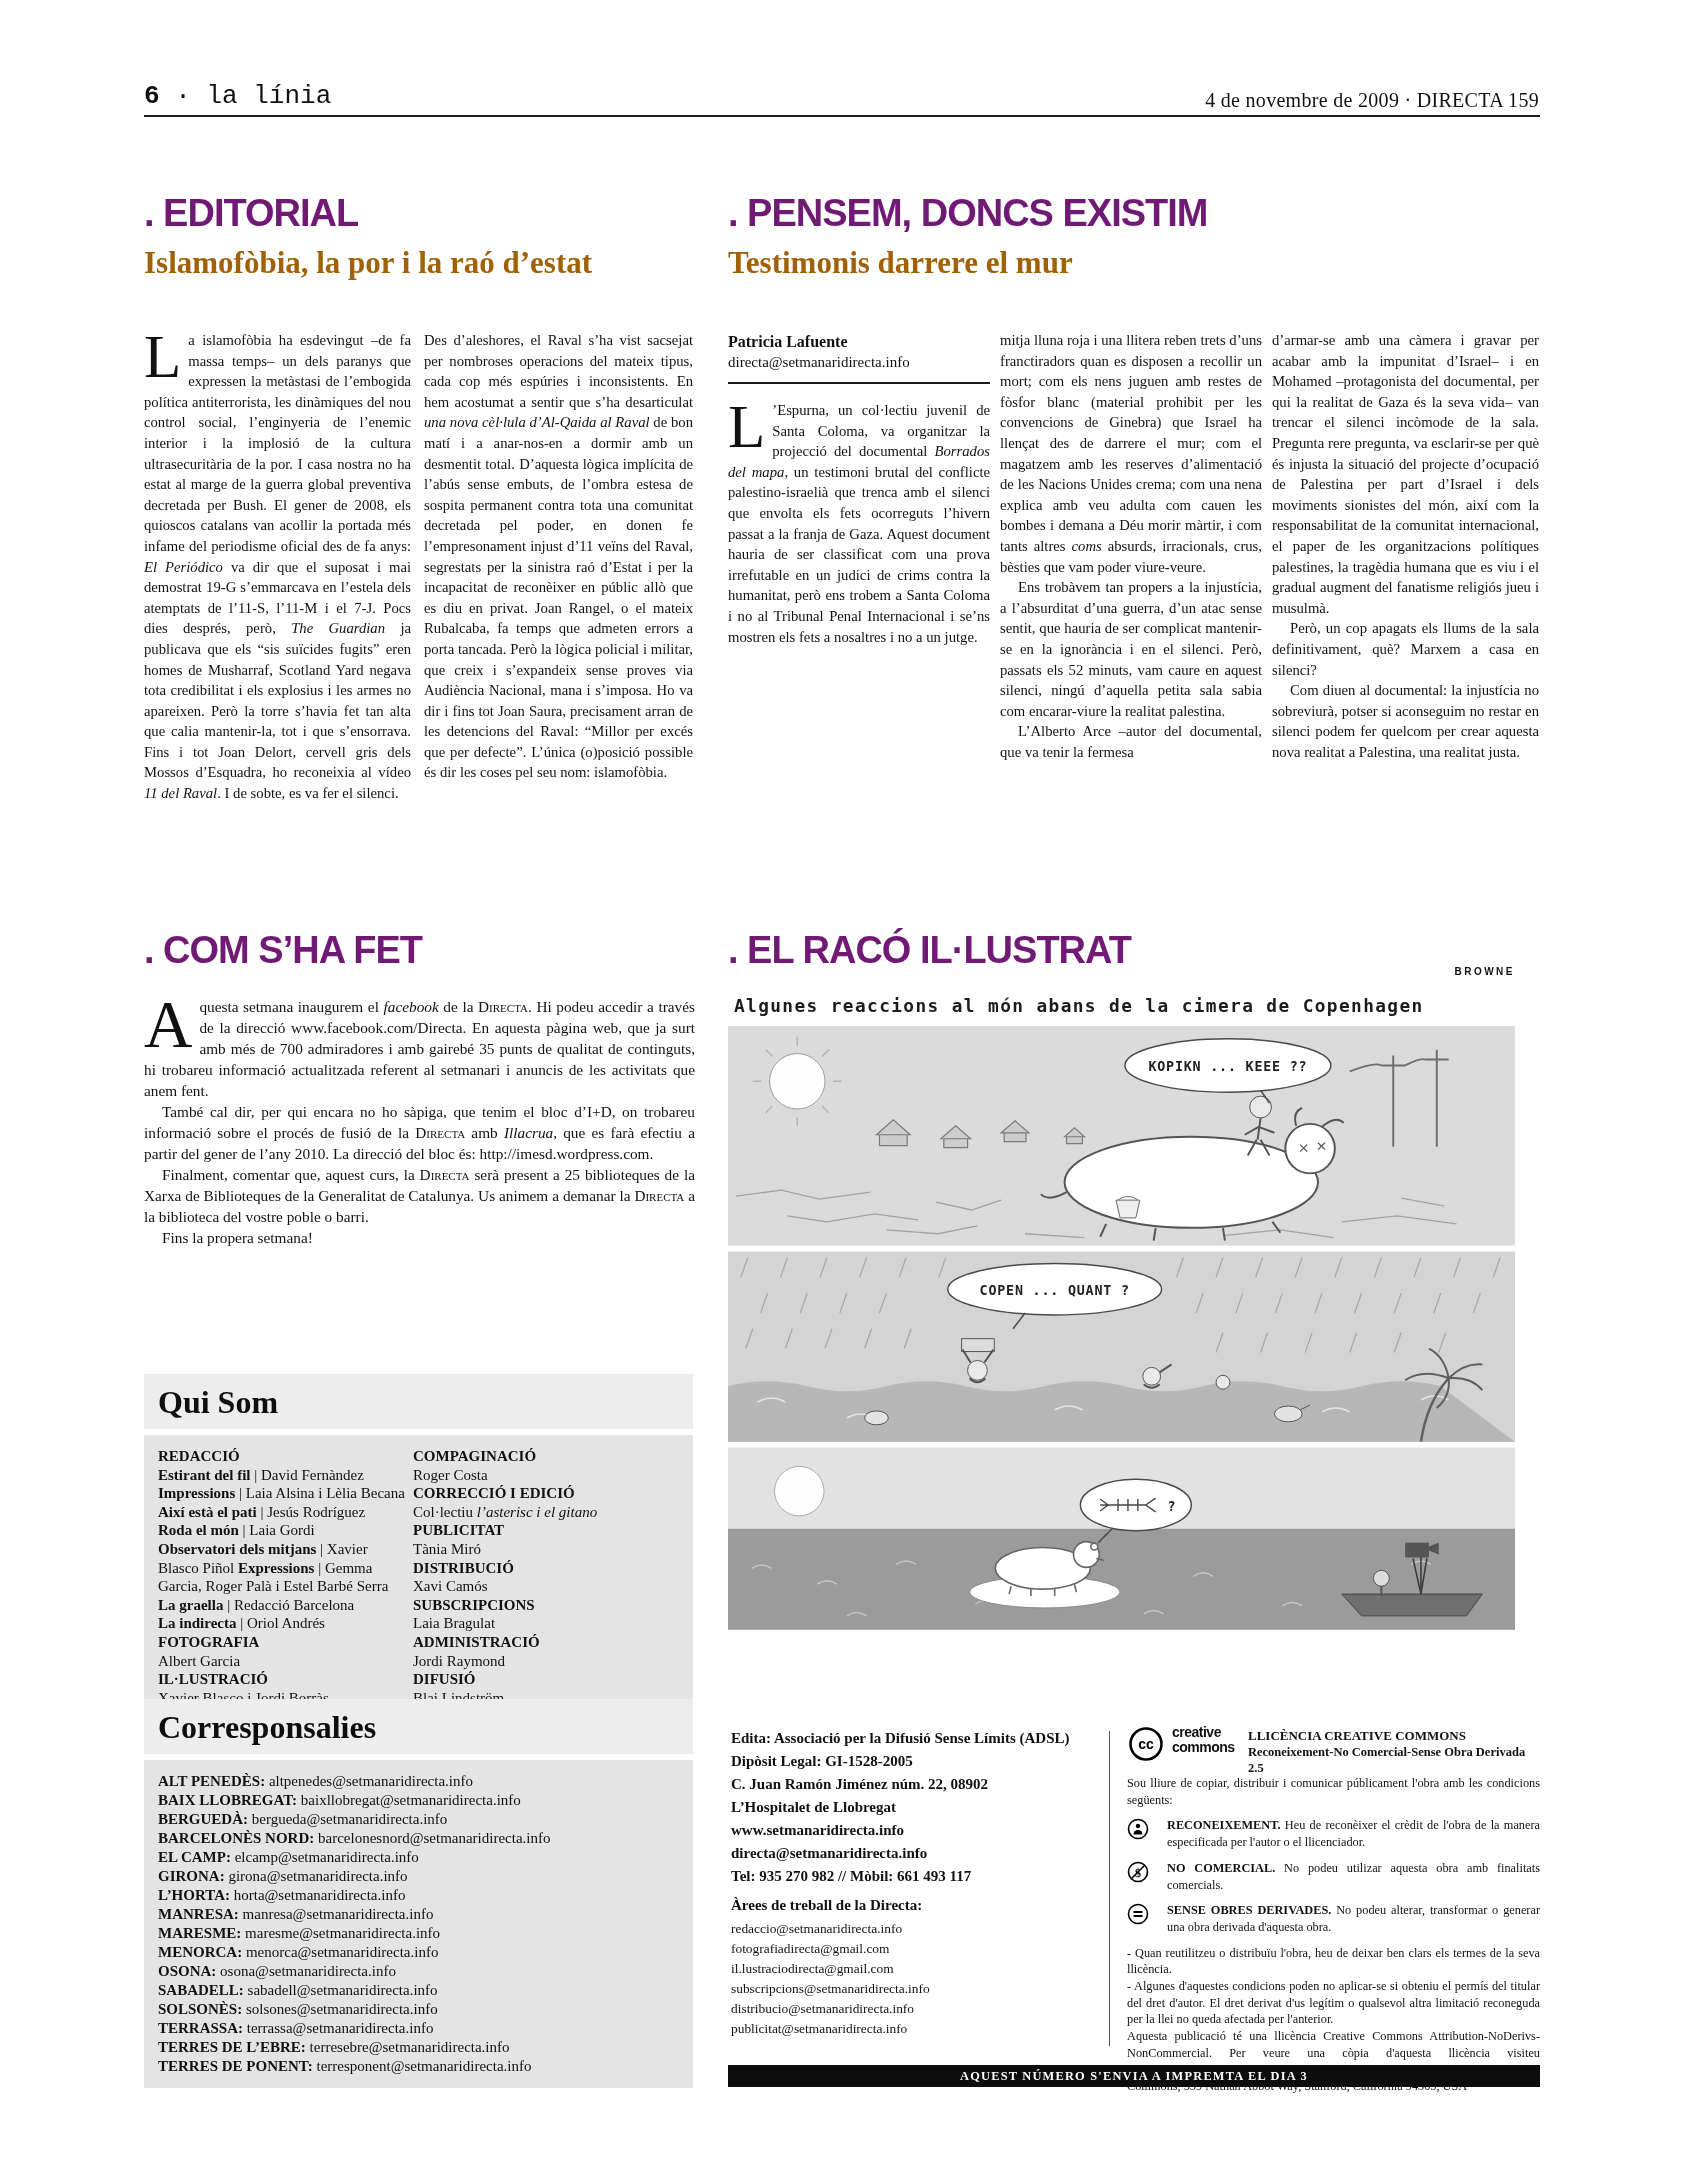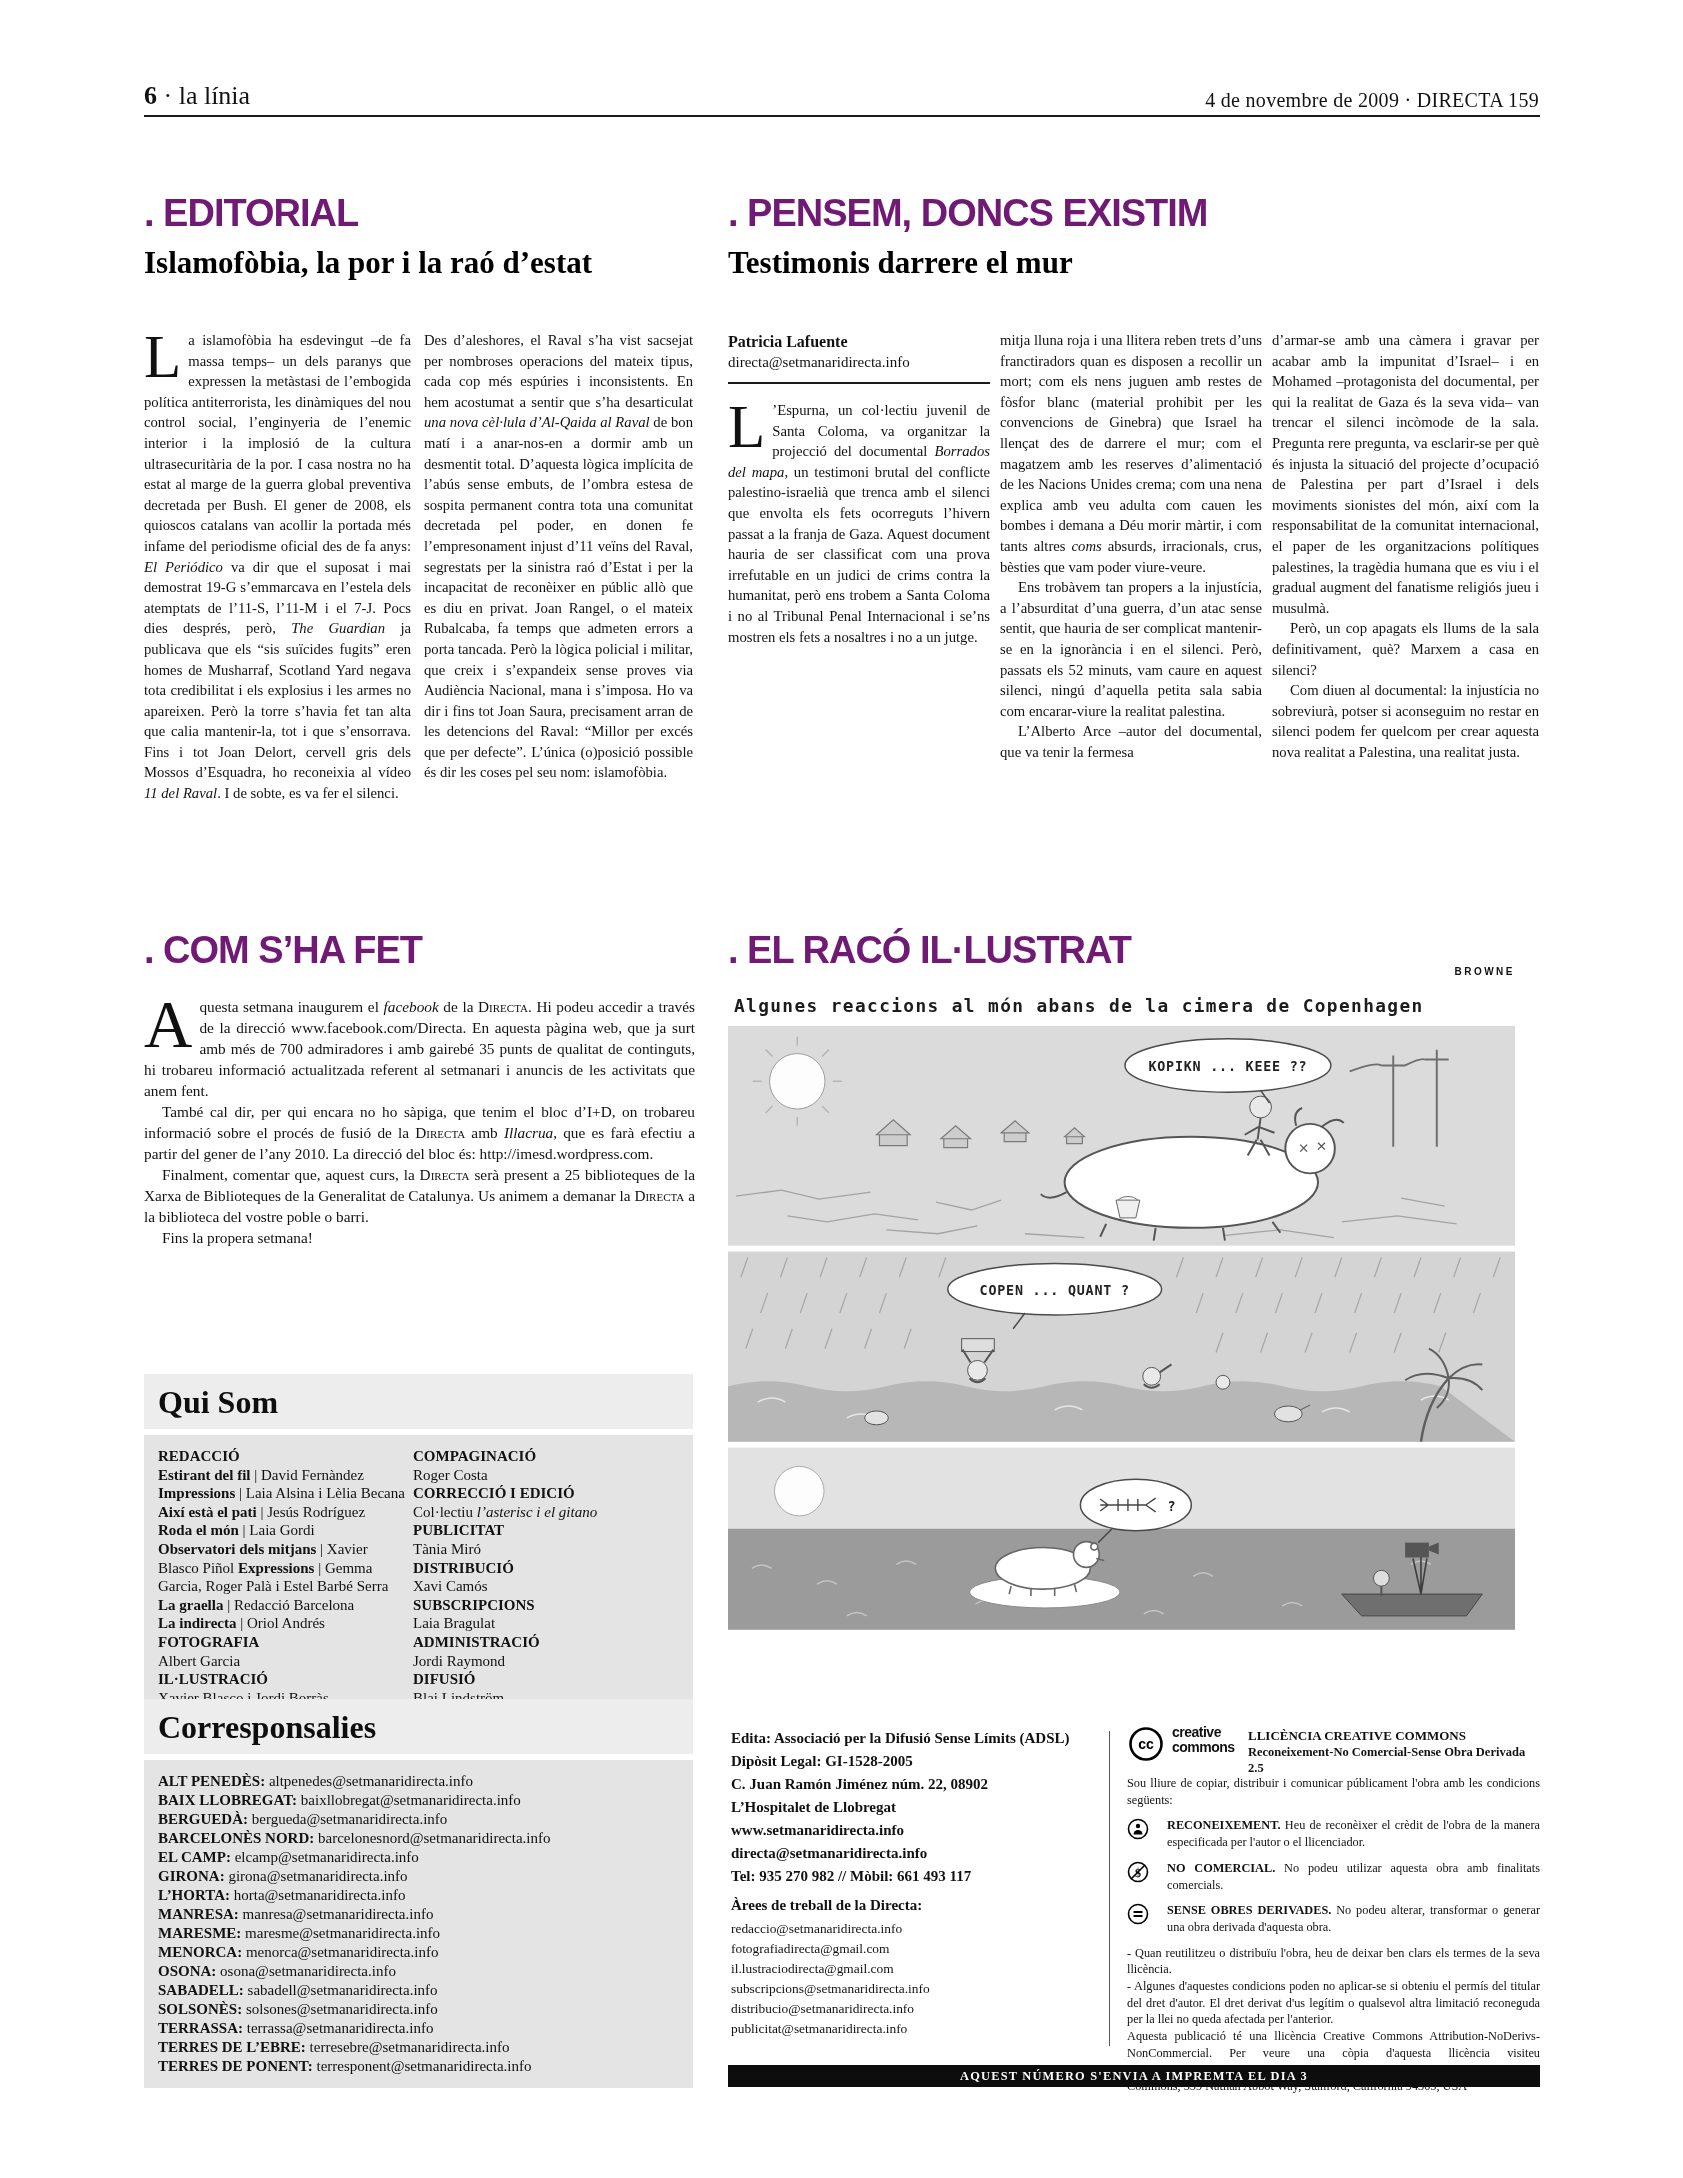--- a/index.html
+++ b/index.html
@@ -1,26 +1,26 @@
 <!DOCTYPE html>
 <html><head>
 <meta charset="utf-8">
 <style>
   html,body{margin:0;padding:0;background:#888;}
   #page{position:relative;width:1683px;height:2178px;background:#ffffff;margin:0 auto;
         font-family:"Liberation Serif",serif;color:#111;overflow:hidden;}
   .abs{position:absolute;}
   
-  .hdr-left{left:144px;top:81px;font-size:26px;}
+  .hdr-left{left:144px;top:81px;font-size:26px;font-family:Liberation Mono, monospace;}
   .hdr-left .pg{font-weight:bold;}
   .hdr-right{left:1044px;top:89px;width:495px;text-align:right;font-size:20px;letter-spacing:0.3px;}
   .hdr-rule{left:144px;top:115px;width:1396px;height:2px;background:#1a1a1a;}
   
   .kicker{font-family:"Liberation Sans",sans-serif;font-weight:bold;font-size:38px;letter-spacing:-1px;color:#701a75;}
-  .artitle{font-size:31px;font-weight:bold;color:#000000;}
+  .artitle{font-size:31px;font-weight:bold;color:#a16207;}
   
   .coltext{font-size:14.7px;line-height:20.6px;text-align:justify;overflow:hidden;}
   .coltext p{margin:0;}
   .coltext p + p{text-indent:18px;}
   .dropcap{float:left;font-size:61px;line-height:48px;padding:3px 7px 0 0;font-weight:normal;}
   .sc{font-variant:small-caps;}
   .bd{font-weight:bold;}
   .it{font-style:italic;}
   
   .byname{font-weight:bold;font-size:16px;}

